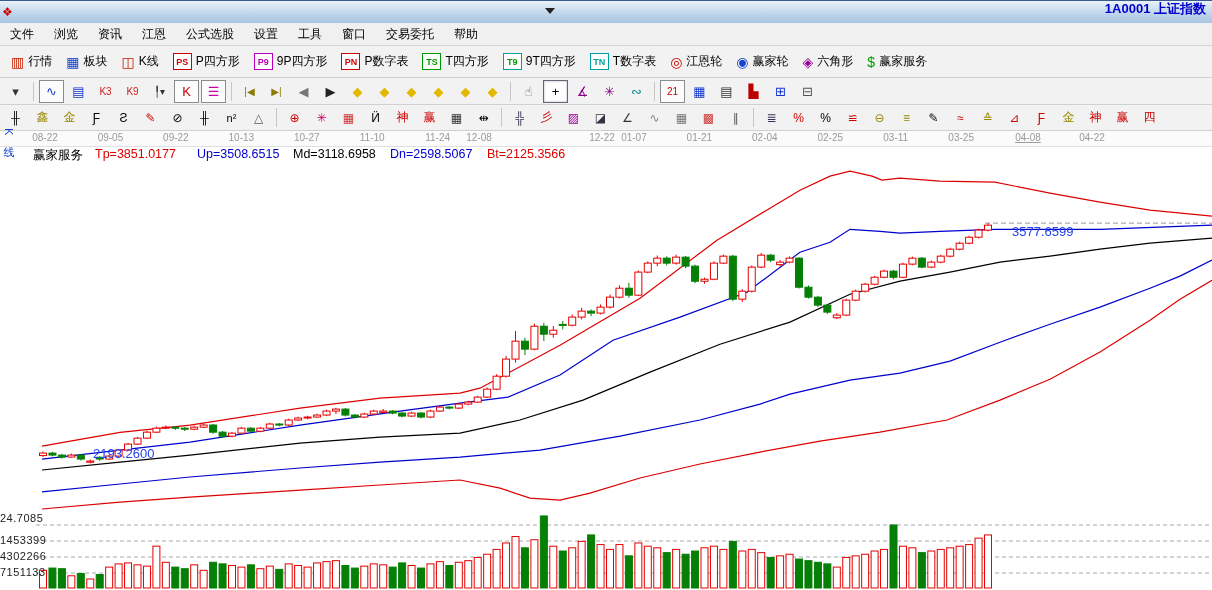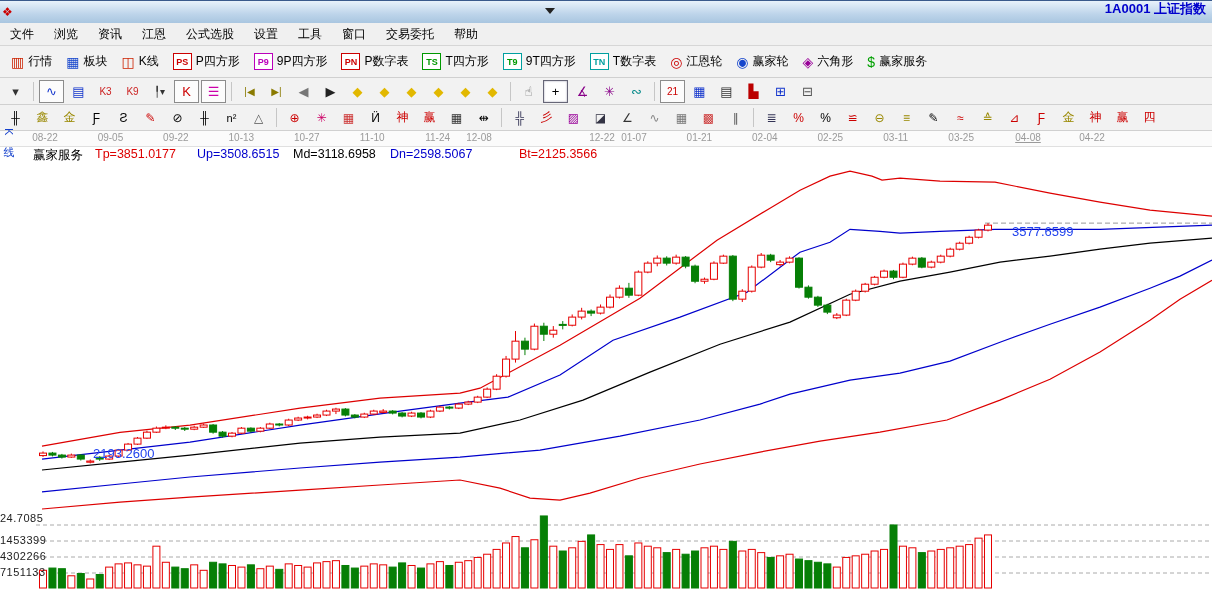--- a/index.html
+++ b/index.html
@@ -567,21 +567,21 @@
         <rect x="984.4999999999999" y="534.931486241411" width="7" height="53.06851375858903" fill="#ffffff" stroke="#e60000" stroke-width="1"></rect>
       </g>
     </svg>
 
   <div id="inforow">
       <span class="param" style="left: 33px; color: rgb(0, 0, 0);">赢家服务</span>
       <span class="param" style="left: 95px; color: rgb(221, 0, 0);">Tp=3851.0177</span>
       <span class="param" style="left: 197px; color: rgb(0, 0, 204);">Up=3508.6515</span>
       <span class="param" style="left: 293px; color: rgb(0, 0, 0);">Md=3118.6958</span>
       <span class="param" style="left: 390px; color: rgb(0, 0, 204);">Dn=2598.5067</span>
-      <span class="param" style="left: 487px; color: rgb(221, 0, 0); margin-left: 32px;">Bt=2125.3566</span>
+      <span class="param" style="left: 487px; color: rgb(221, 0, 0);">Bt=2125.3566</span>
     </div>
   <div id="collapse-arrow"></div>
   <div id="symbolbox">
     <span>1A0001</span>
     <span>上证指数</span>
   </div>
 
   <div id="lbl-last" class="pricelabel">3577.6599</div>
   <div id="lbl-left" class="pricelabel">2193.2600</div>
   <div id="volaxis">

